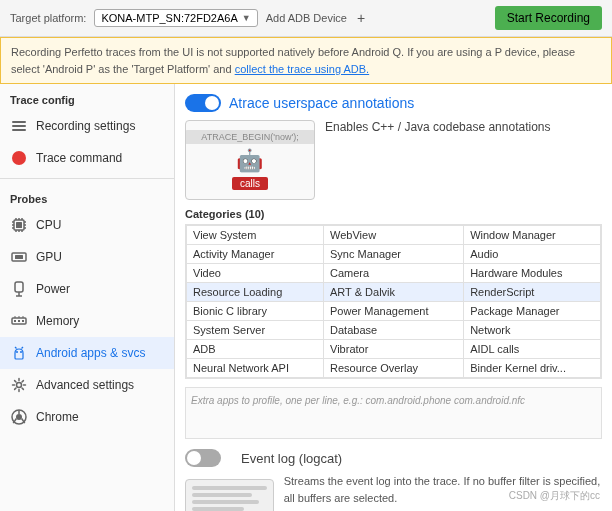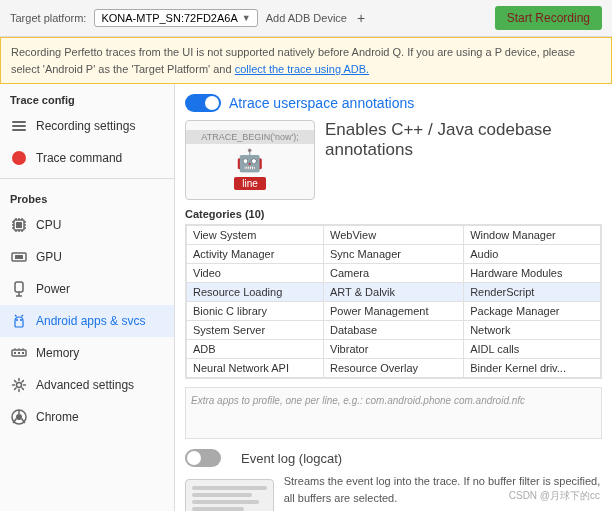--- a/index.html
+++ b/index.html
@@ -13,21 +13,21 @@
     .target-select {
       background: #fff; border: 1px solid #aaa; border-radius: 3px;
       padding: 2px 6px; font-size: 11px; cursor: pointer;
       display: flex; align-items: center; gap: 4px;
     }
     .target-select-arrow { color: #666; font-size: 9px; }
     .add-adb { font-size: 11px; color: #555; cursor: pointer; display: flex; align-items: center; gap: 10px; }
     .add-adb-plus { font-size: 14px; color: #555; }
     .spacer { flex: 1; }
     .start-recording-btn {
-      background: #4CAF50; color: #7f1d1d; border: none; border-radius: 3px;
+      background: #4CAF50; color: #000000; border: none; border-radius: 3px;
       padding: 5px 12px; font-size: 12px; cursor: pointer; font-weight: 500;
     }
 
     .warning-bar {
       background: #fff9e6; border: 1px solid #f0c040; padding: 6px 10px;
       font-size: 11px; color: #555; line-height: 1.5;
     }
     .warning-bar a { color: #1a73e8; text-decoration: underline; cursor: pointer; }
 
     .main-layout { display: flex; height: calc(511px - 80px); }
@@ -195,48 +195,48 @@
         <span class="sidebar-icon">
           <svg width="16" height="16" viewBox="0 0 16 16">
             <rect x="4" y="1" width="8" height="10" rx="2" stroke="#666" stroke-width="1.5" fill="none"></rect>
             <line x1="8" y1="11" x2="8" y2="15" stroke="#666" stroke-width="1.5"></line>
             <line x1="5" y1="15" x2="11" y2="15" stroke="#666" stroke-width="1.5"></line>
           </svg>
         </span>
         <span>Power</span>
       </div>
 
-      <div class="sidebar-item active">
-        <span class="sidebar-icon">
-          <svg width="16" height="16" viewBox="0 0 16 16">
-            <path d="M4 8 Q4 4 8 4 Q12 4 12 8 L12 13 Q12 14 11 14 L5 14 Q4 14 4 13 Z" stroke="#1a73e8" stroke-width="1.2" fill="none"></path>
-            <circle cx="6" cy="7" r="1" fill="#1a73e8"></circle>
-            <circle cx="10" cy="7" r="1" fill="#1a73e8"></circle>
-            <line x1="5.5" y1="3.5" x2="4" y2="2" stroke="#1a73e8" stroke-width="1.2"></line>
-            <line x1="10.5" y1="3.5" x2="12" y2="2" stroke="#1a73e8" stroke-width="1.2"></line>
-          </svg>
-        </span>
-        <span>Android apps &amp; svcs</span>
-      </div>
-
       <div class="sidebar-item">
         <span class="sidebar-icon">
           <svg width="16" height="16" viewBox="0 0 16 16">
             <rect x="1" y="5" width="14" height="6" rx="1" stroke="#666" stroke-width="1.5" fill="none"></rect>
             <rect x="3" y="7" width="2" height="2" fill="#666"></rect>
             <rect x="7" y="7" width="2" height="2" fill="#666"></rect>
             <rect x="11" y="7" width="2" height="2" fill="#666"></rect>
             <line x1="4" y1="3" x2="4" y2="5" stroke="#666" stroke-width="1"></line>
             <line x1="8" y1="3" x2="8" y2="5" stroke="#666" stroke-width="1"></line>
             <line x1="12" y1="3" x2="12" y2="5" stroke="#666" stroke-width="1"></line>
           </svg>
         </span>
         <span>Memory</span>
       </div>
 
+      <div class="sidebar-item active">
+        <span class="sidebar-icon">
+          <svg width="16" height="16" viewBox="0 0 16 16">
+            <path d="M4 8 Q4 4 8 4 Q12 4 12 8 L12 13 Q12 14 11 14 L5 14 Q4 14 4 13 Z" stroke="#1a73e8" stroke-width="1.2" fill="none"></path>
+            <circle cx="6" cy="7" r="1" fill="#1a73e8"></circle>
+            <circle cx="10" cy="7" r="1" fill="#1a73e8"></circle>
+            <line x1="5.5" y1="3.5" x2="4" y2="2" stroke="#1a73e8" stroke-width="1.2"></line>
+            <line x1="10.5" y1="3.5" x2="12" y2="2" stroke="#1a73e8" stroke-width="1.2"></line>
+          </svg>
+        </span>
+        <span>Android apps &amp; svcs</span>
+      </div>
+
       <div class="sidebar-item">
         <span class="sidebar-icon">
           <svg width="16" height="16" viewBox="0 0 16 16">
             <circle cx="8" cy="8" r="2.5" stroke="#666" stroke-width="1.5" fill="none"></circle>
             <path d="M8 1.5 L8 3.5 M8 12.5 L8 14.5 M1.5 8 L3.5 8 M12.5 8 L14.5 8 M3.6 3.6 L5 5 M11 11 L12.4 12.4 M12.4 3.6 L11 5 M5 11 L3.6 12.4" stroke="#666" stroke-width="1.5" stroke-linecap="round"></path>
           </svg>
         </span>
         <span>Advanced settings</span>
       </div>
 
@@ -260,24 +260,24 @@
         <div class="toggle-switch">
           <div class="toggle-knob"></div>
         </div>
         <span class="atrace-title">Atrace userspace annotations</span>
       </div>
 
       <div class="atrace-body">
         <div class="atrace-illustration">
           <div style="font-size:9px;color:#888;padding:2px 16px;background:#e0e0e0;border-radius:2px;margin-bottom:4px;">ATRACE_BEGIN('now');</div>
           <div style="font-size:22px;">🤖</div>
-          <div style="background:#c62828;color:#fff;padding:1px 8px;border-radius:2px;font-size:10px;margin-top:3px;">line</div>
+          <div style="background:#c62828;color:#fff;padding:1px 8px;border-radius:2px;font-size:10px;margin-top:3px;">calls</div>
         </div>
         <div>
-          <div style="font-size:17px;color:#444;margin-bottom:4px;">Enables C++ / Java codebase annotations</div>
+          <div style="font-size:12px;color:#444;margin-bottom:4px;">Enables C++ / Java codebase annotations</div>
         </div>
       </div>
 
       <div style="display:flex;gap:8px;margin-bottom:6px;">
         <div style="flex:1;">
           <div class="categories-header">Categories (10)</div>
           <div class="categories-scrollable">
             <table class="categories-table">
               <tbody id="categories-tbody">
               <tr>

